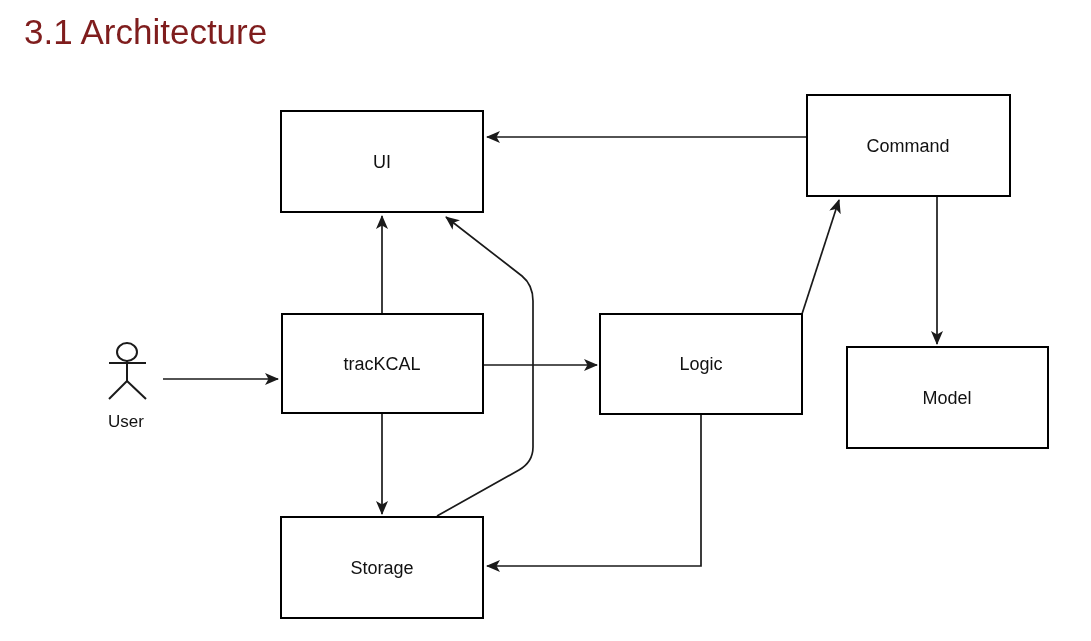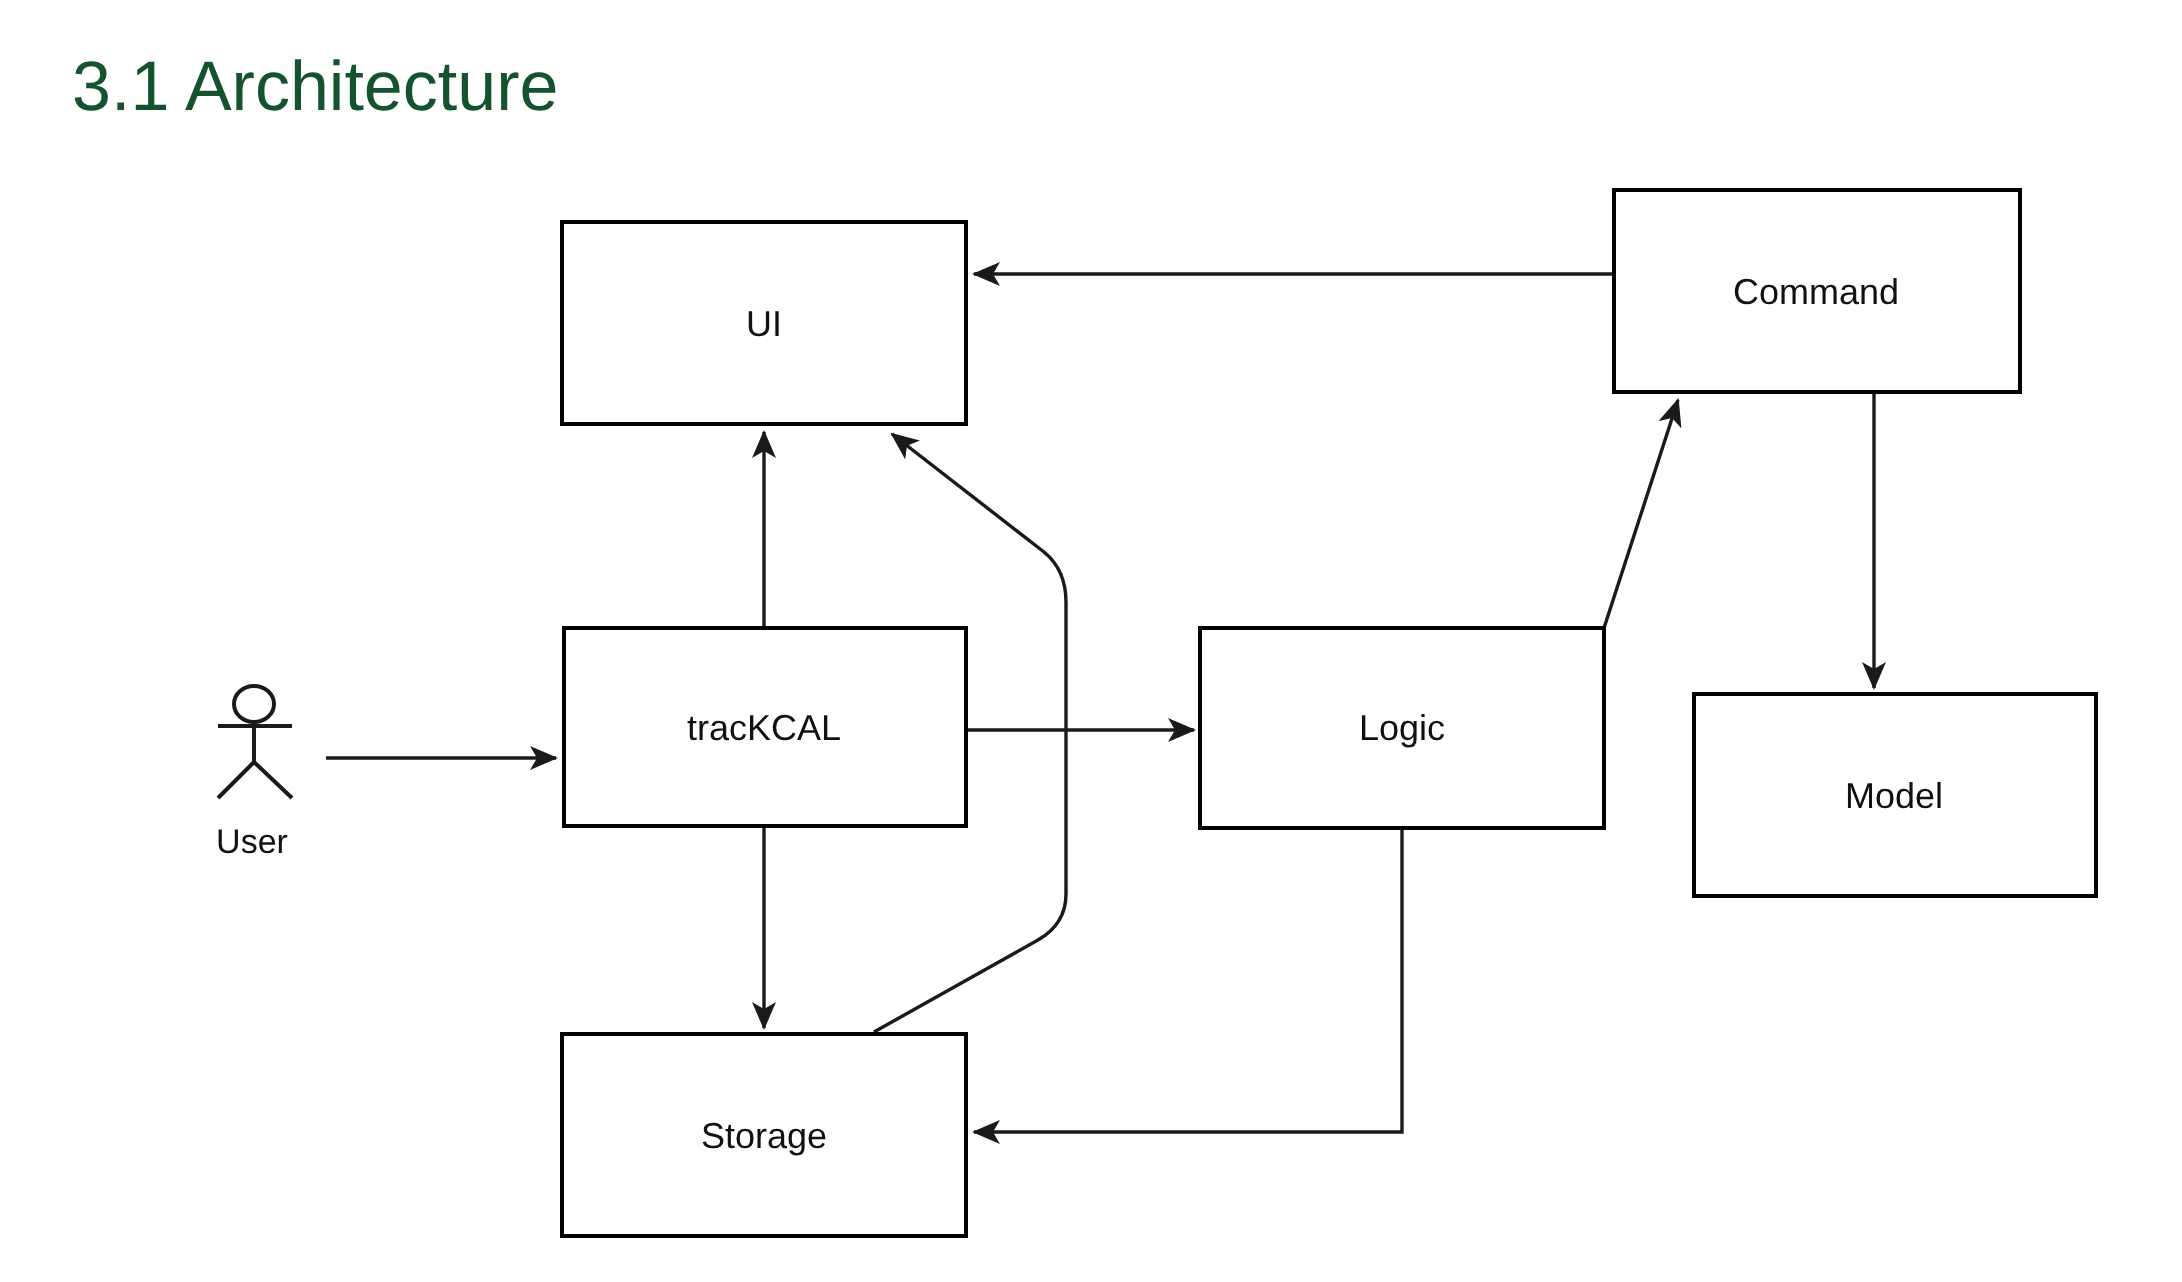--- a/index.html
+++ b/index.html
@@ -12,24 +12,24 @@
     position: relative;
     width: 1091px;
     height: 641px;
     background: #ffffff;
     overflow: hidden;
   }
   .page-title {
     position: absolute;
     left: 24px;
     top: 12px;
-    margin: 12px;
+    margin: 0;
     font-size: 35px;
     font-weight: 400;
-    color: #14532d;
+    color: #7f1d1d;
     letter-spacing: 0px;
   }
   .diagram-svg {
     position: absolute;
     left: 0;
     top: 0;
     width: 1091px;
     height: 641px;
   }
   .node-rect {

